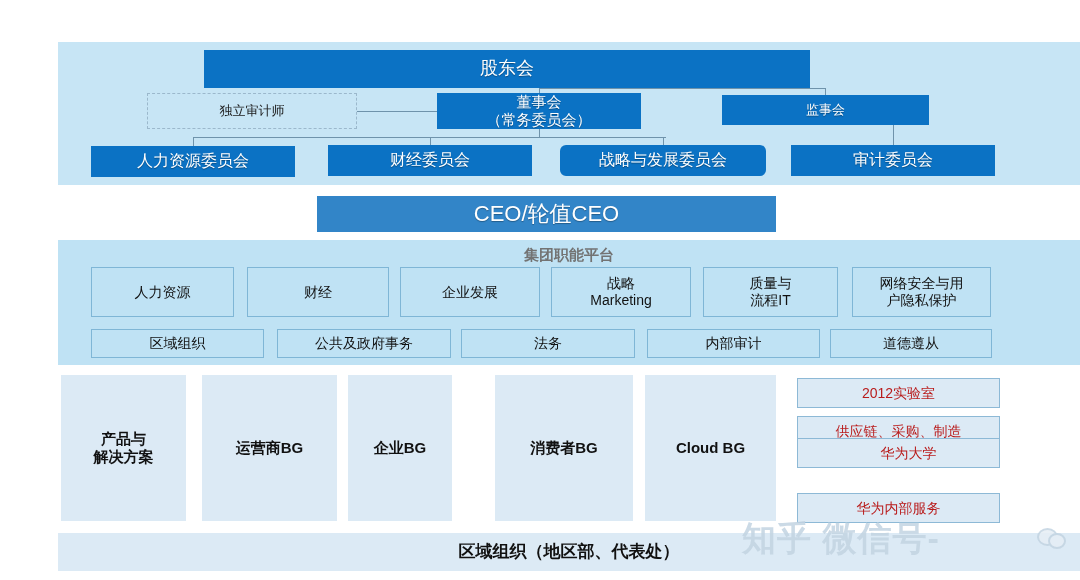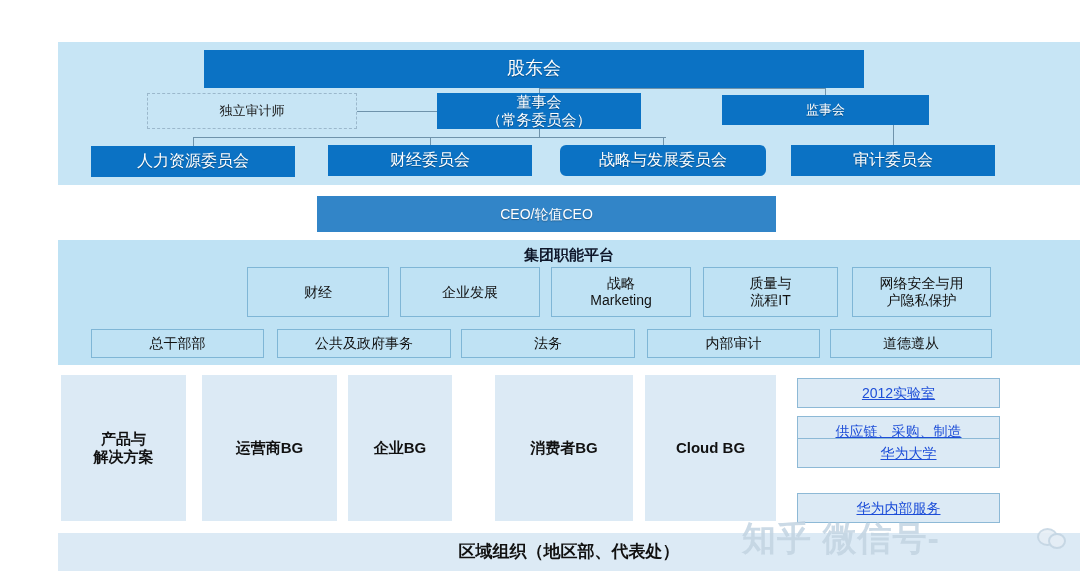--- a/index.html
+++ b/index.html
@@ -18,21 +18,21 @@
   
   .panel-gov{
     left:58px;top:42px;width:1022px;height:143px;
     background:#c7e5f5;
   }
   .blue-box{
     background:#0b72c4;color:#ffffff;
     text-shadow:0 1px 1px rgba(0,0,0,.35);
     font-size:16px;font-weight:400;
   }
-  .box-shareholders{left:204px;top:50px;width:660px;height:38px;font-size:18px;}
+  .box-shareholders{left:204px;top:50px;width:606px;height:38px;font-size:18px;}
   .box-board{left:437px;top:93px;width:204px;height:36px;font-size:15px;}
   .box-supervisory{left:722px;top:95px;width:207px;height:30px;font-size:13px;}
   .box-auditor{
     left:147px;top:93px;width:210px;height:36px;
     background:transparent;border:1px dashed #9bb8cc;color:#1a1a1a;
     font-size:13px;text-shadow:none;
   }
 
   .cmte{height:31px;font-size:16px;}
   .cmte-hr{left:91px;top:146px;width:204px;}
@@ -41,52 +41,52 @@
   .cmte-audit{left:791px;top:145px;width:204px;}
 
   
   .line{background:#6f93ab;}
   .v{width:1px;}
   .h{height:1px;}
 
   
   .box-ceo{
     left:317px;top:196px;width:459px;height:36px;
-    background:#3285c8;color:#ffffff;font-size:14px;
+    background:#3285c8;color:#ffffff;font-size:22px;
     text-shadow:0 1px 1px rgba(0,0,0,.3);
   }
 
   
   .panel-func{
     left:58px;top:240px;width:1022px;height:125px;
     background:#bfe2f4;
   }
   .func-title{
     left:58px;top:244px;width:1022px;height:22px;
-    color:#0f172a;font-size:15px;font-weight:bold;
+    color:#737373;font-size:15px;font-weight:bold;
   }
   .fbox{
     background:#bfe2f4;border:1px solid #7fb6d6;
     color:#111;font-size:14px;
   }
   .frow1{top:267px;height:50px;}
   .frow2{top:329px;height:29px;}
 
   
   .panel-bg{
     left:58px;top:372px;width:1022px;height:161px;
     background:#ffffff;
   }
   .bgbox{
     background:#dceaf5;color:#111;
     font-size:15px;font-weight:bold;top:375px;height:146px;
   }
   .sidebox{
     background:#dceaf5;border:1px solid #8db9d6;
-    color:#1d4ed8;font-size:14px;left:797px;width:203px;height:30px;text-decoration:underline;
+    color:#b91c1c;font-size:14px;left:797px;width:203px;height:30px;
   }
 
   
   .panel-region{
     left:58px;top:533px;width:1022px;height:38px;
     background:#dceaf5;color:#111;font-size:17px;font-weight:bold;
   }
 
   
   .watermark{
@@ -160,20 +160,23 @@
     <span>审计委员会</span>
   </div>
 
   <div class="abs ctr box-ceo">
     <span>CEO/轮值CEO</span>
   </div>
 
   <div class="abs panel-func"></div>
   <div class="abs ctr func-title">集团职能平台</div>
 
+  <div class="abs ctr fbox frow1" style="left:91px;width:143px;">
+    <span>人力资源</span>
+  </div>
   <div class="abs ctr fbox frow1" style="left:400px;width:140px;">
     <span>企业发展</span>
   </div>
   <div class="abs ctr fbox frow1" style="left:247px;width:142px;">
     <span>财经</span>
   </div>
   <div class="abs ctr fbox frow1" style="left:551px;width:140px;">
     <div>
       <div>战略</div>
       <div>Marketing</div>
@@ -186,21 +189,21 @@
     </div>
   </div>
   <div class="abs ctr fbox frow1" style="left:852px;width:139px;">
     <div>
       <div>网络安全与用</div>
       <div>户隐私保护</div>
     </div>
   </div>
 
   <div class="abs ctr fbox frow2" style="left:91px;width:173px;">
-    <span>总干部部</span>
+    <span>区域组织</span>
   </div>
   <div class="abs ctr fbox frow2" style="left:277px;width:174px;">
     <span>公共及政府事务</span>
   </div>
   <div class="abs ctr fbox frow2" style="left:461px;width:174px;">
     <span>法务</span>
   </div>
   <div class="abs ctr fbox frow2" style="left:647px;width:173px;">
     <span>内部审计</span>
   </div>

